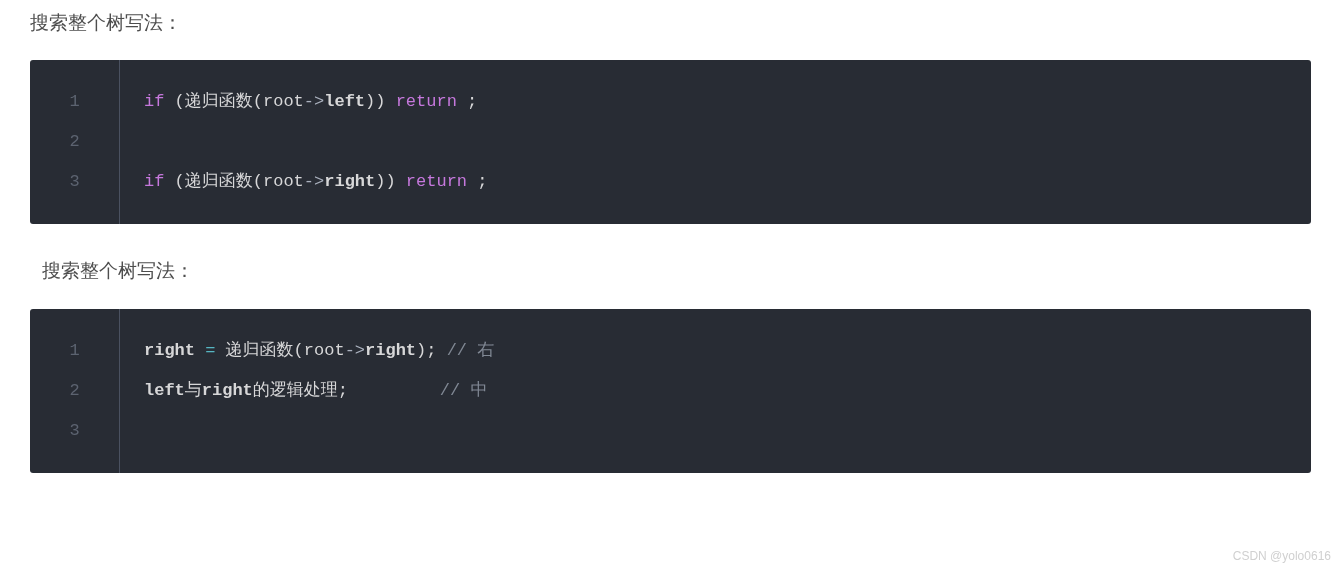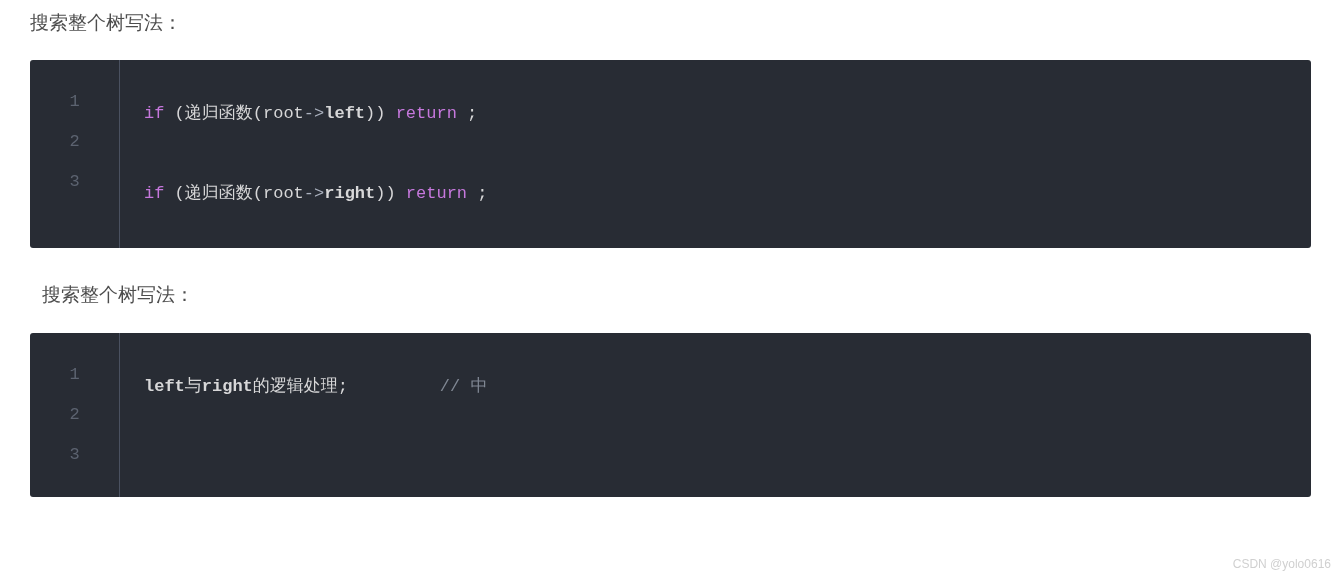--- a/index.html
+++ b/index.html
@@ -40,41 +40,41 @@
     }
     .gutter .ln {
       color: #5c6370;
       font-family: "Consolas", "Monaco", "Courier New", monospace;
       font-size: 17px;
       line-height: 40px;
       height: 40px;
       display: block;
     }
     .code-area {
-      padding: 34px 24px;
+      padding: 22px 24px;
       flex: 1;
     }
     .code-line {
       font-family: "Consolas", "Monaco", "Courier New", monospace;
       font-size: 17px;
       line-height: 40px;
       height: 40px;
       white-space: pre;
       color: #abb2bf;
     }
     .kw { color: #c678dd; }
     .op { color: #56b6c2; }
     .arrow { color: #abb2bf; }
     .cmt { color: #808894; }
     .plain { color: #d7d7d8; }
     .bold { font-weight: 600; }
     .watermark {
       position: fixed;
       right: 10px;
-      bottom: 6px;
+      bottom: 14px;
       color: #d0d0d0;
       font-size: 12px;
       font-family: sans-serif;
     }
   </style>
 </head>
 <body>
 
 <div>
   <p class="heading">搜索整个树写法：</p>
@@ -94,18 +94,19 @@
 
 <div>
   <p class="heading heading-mid">搜索整个树写法：</p>
   <div class="code-block">
     <div class="gutter">
       <span class="ln">1</span>
       <span class="ln">2</span>
       <span class="ln">3</span>
     </div>
     <div class="code-area">
+      <div class="code-line"><span class="plain bold">right</span><span class="plain"> </span><span class="op">=</span><span class="plain"> 递归函数(root</span><span class="arrow">-&gt;</span><span class="plain bold">right</span><span class="plain">); </span><span class="cmt">// 右</span></div>
       <div class="code-line"><span class="plain bold">left</span><span class="plain">与</span><span class="plain bold">right</span><span class="plain">的逻辑处理;         </span><span class="cmt">// 中</span></div>
     </div>
   </div>
 </div>
 
 <div class="watermark">CSDN @yolo0616</div>
 
 </body></html>

